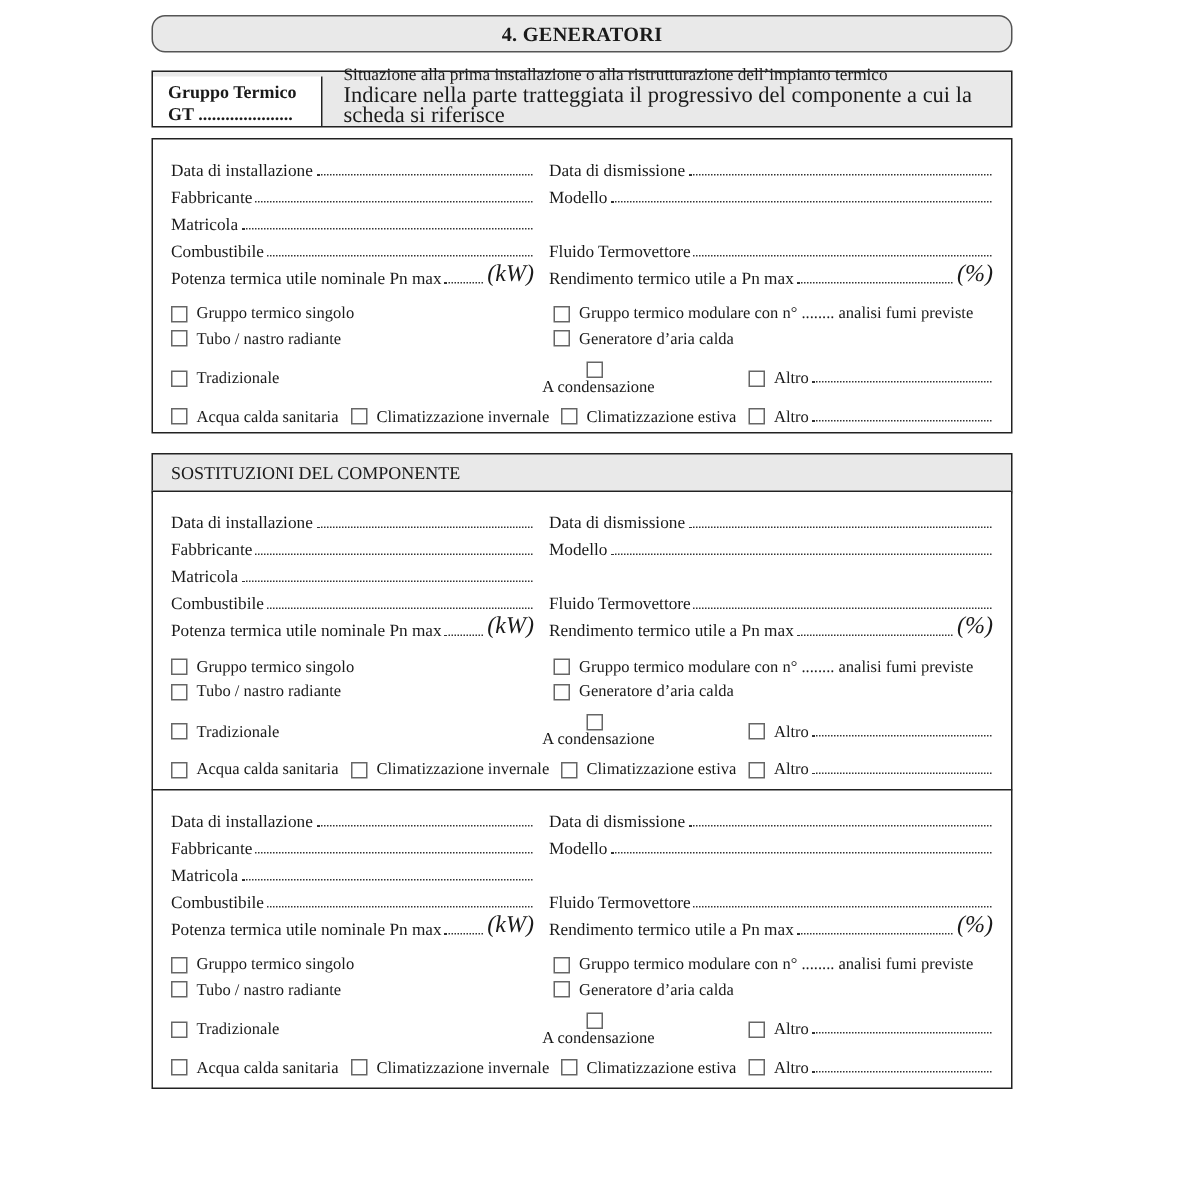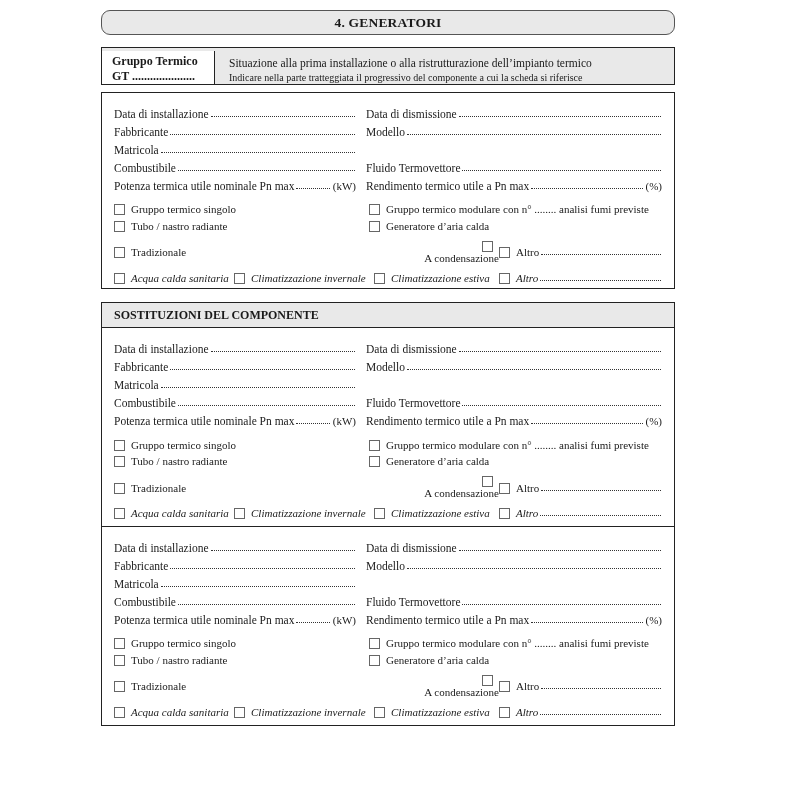--- a/index.html
+++ b/index.html
@@ -32,55 +32,55 @@
     margin-top: 12px; height: 38px; box-sizing: border-box;
     border: 1.8px solid #222; background: #e9e9e9; display: flex; align-items: flex-end;
   }
   .gt-left {
     width: 96px; background: #fff; border-right: 1.8px solid #222;
     padding: 3px 6px 0 10px; font-weight: bold; font-size: 12px; line-height: 15px;
     box-sizing: content-box;
   }
   .gt-right { flex: 1; padding: 3px 10px 0 14px; overflow: hidden; }
   .gt-right-main { font-size: 11.5px; line-height: 15px; }
-  .gt-right-sub { font-size: 10px; line-height: 13px; }
+  .gt-right-sub { font-size: 15px; line-height: 13px; }
 
   .form-box {
     border: 1.6px solid #222; box-sizing: border-box;
     padding: 9px 12px 0 12px; background: #fff; overflow: hidden;
   }
   #box1 { margin-top: 7px; height: 197px; }
   .subst { margin-top: 13px; }
   .subst-header {
     height: 27px; box-sizing: border-box; background: #e9e9e9;
     border: 1.6px solid #222; display: flex; align-items: center;
-    padding-left: 12px; font-weight: bold; font-size: 12px;
+    padding-left: 12px; font-weight: normal; font-size: 12px;
   }
   .subst .form-box { height: 200px; margin-top: -1.6px; }
 
   
   .frow { display: flex; height: 18px; }
   .fcell { display: flex; align-items: flex-end; box-sizing: border-box; min-width: 0; }
   .fcell.fl { width: 252px; padding-right: 10px; }
   .fcell.fr { flex: 1; justify-content: center; }
   .flabel { font-size: 11.5px; white-space: nowrap; }
-  .fsuffix { font-size: 11px; margin-left: 2px; white-space: nowrap; }
+  .fsuffix { font-size: 16px; margin-left: 2px; white-space: nowrap; font-style: italic; }
   .dots { flex: 1; min-width: 8px; border-bottom: 1.6px dotted #333; margin: 0 1px 3px 2px; }
 
   
   .cbgroup { margin-top: 9px; }
   .cbrow { display: flex; height: 16.5px; align-items: center; }
-  .cbcell { display: flex; align-items: flex-end; box-sizing: border-box; min-width: 0; }
+  .cbcell { display: flex; align-items: center; box-sizing: border-box; min-width: 0; }
   .cb { width: 9px; height: 9px; border: 1.1px solid #666; background: #fff;
         margin-right: 6px; flex: none; }
   .cblabel { font-size: 11px; white-space: nowrap; }
   .wA1 { width: 255px; } .wA2 { flex: 1; }
   .rowB { margin-top: 10px; font-family: Liberation Serif, serif; }
   .wB1 { width: 185px; } .wB2 { width: 200px; flex-direction: column; } .wB3 { flex: 1; }
-  .rowC { margin-top: 9px; font-style: italic; }
+  .rowC { margin-top: 9px; }
   .wC1 { width: 120px; } .wC2 { width: 140px; } .wC3 { width: 125px; } .wC4 { flex: 1; }
   .cbcell .dots { align-self: flex-end; margin-bottom: 3px; }
 </style>
 </head>
 <body>
 
 <div>
 
 
   <div class="content">

